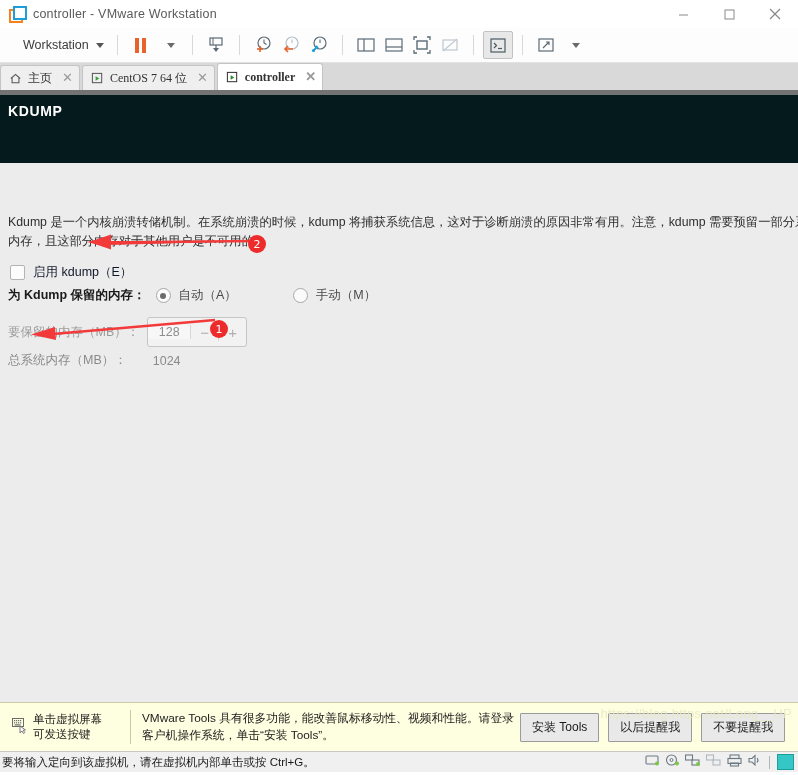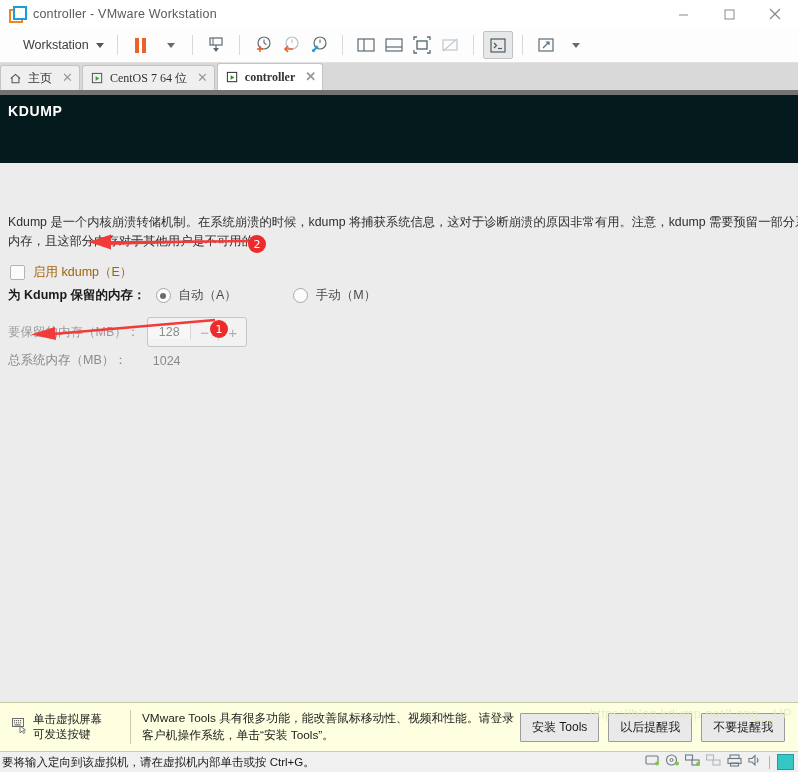--- a/index.html
+++ b/index.html
@@ -213,21 +213,21 @@
   }
   .row { position: absolute; display: flex; align-items: center; }
 
   .chk-row { left: 10px; top: 169px; gap: 8px; }
   .chkbox {
     width: 13px; height: 13px;
     background: #fcfcfc;
     border: 1px solid #b4b4b4;
     border-radius: 2px;
   }
-  .chk-lbl { font-size: 12.5px; color: #a16207; }
+  .chk-lbl { font-size: 12.5px; color: #0f172a; }
 
   .mem-row { left: 8px; top: 192px; gap: 0px; }
   .mem-lbl { font-size: 12.5px; color: #1a1a1a; font-weight: bold; }
   .radio {
     width: 13px; height: 13px;
     border: 1px solid #a8a8a8;
     border-radius: 50%;
     background: #fbfbfb;
     display: inline-flex; align-items: center; justify-content: center;
     flex: none;
@@ -621,21 +621,21 @@
       <span>可发送按键</span>
     </span>
   </div>
   <div class="tb-divider"></div>
   <div class="tb-msg">VMware Tools 具有很多功能，能改善鼠标移动性、视频和性能。请登录客户机操作系统，单击“安装 Tools”。</div>
   <div class="tools-btns">
     <button class="tools-btn">安装 Tools</button>
     <button class="tools-btn">以后提醒我</button>
     <button class="tools-btn">不要提醒我</button>
   </div>
-  <div class="watermark">https://blog.kdump.net/Long__UP</div>
+  <div class="watermark">https://blog.https.net/Long__UP</div>
 </div>
 
 <div class="statusbar">
   <div class="status-text">要将输入定向到该虚拟机，请在虚拟机内部单击或按 Ctrl+G。</div>
   <div class="status-icons">
     <span>
       <svg width="15" height="13" viewBox="0 0 15 13">
           <rect x="1" y="2" width="12" height="8" rx="1" fill="none" stroke="#6b7a82" stroke-width="1.1"></rect>
           <circle cx="12" cy="9.5" r="2" fill="#7ac943"></circle>
         </svg>

